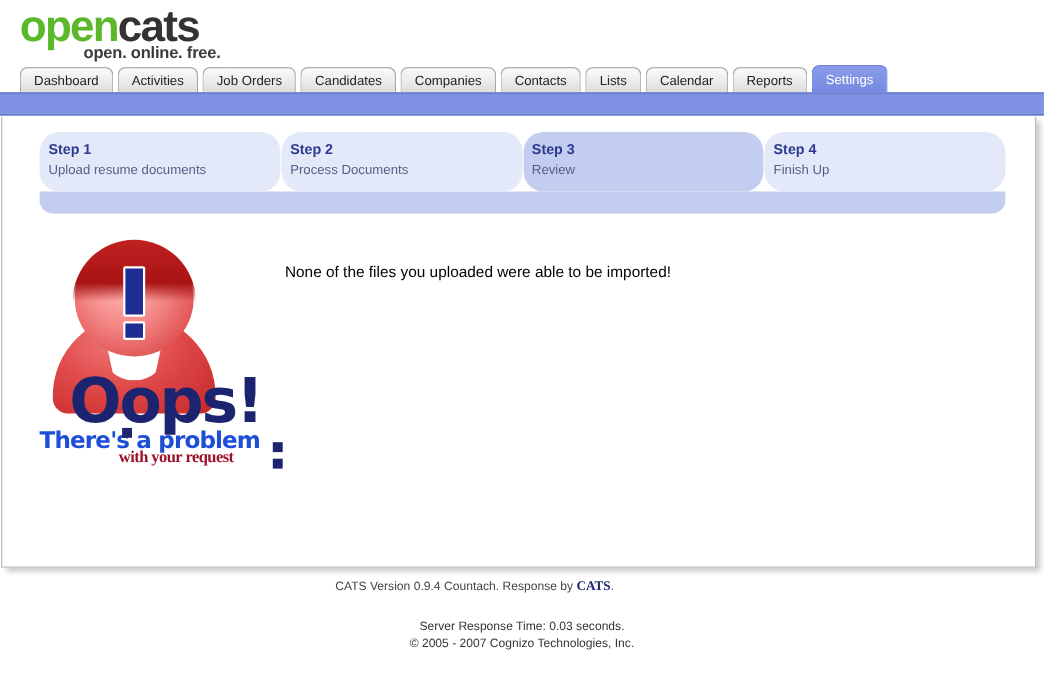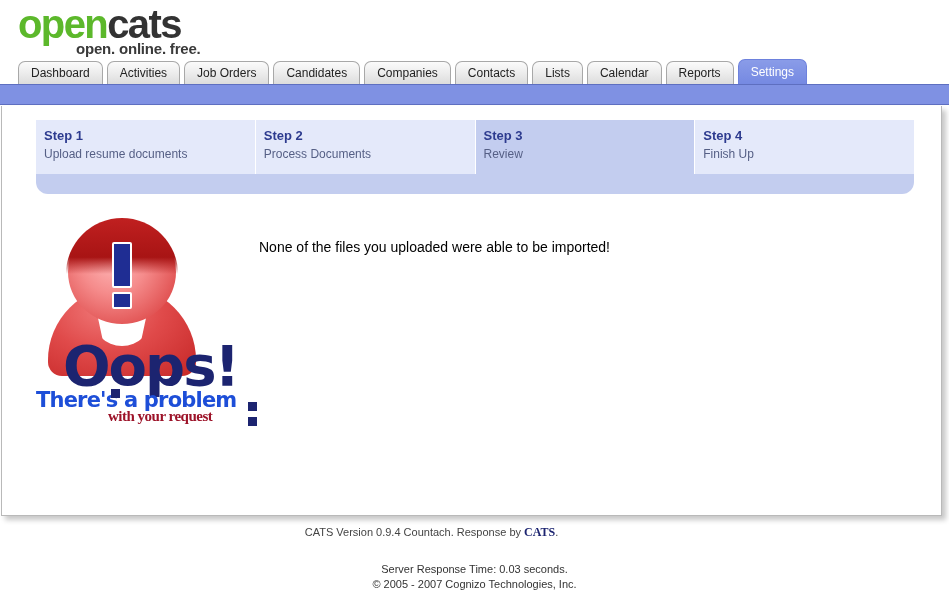--- a/index.html
+++ b/index.html
@@ -99,20 +99,21 @@
   }
   #wizard-steps {
     display: flex;
     height: 54px;
   }
   .wstep {
     flex: 1;
     padding: 8px 0 0 8px;
     background: #e4e9fa;
     border-right: 1px solid #ffffff;
+    border-radius: 18px;
   }
   .wstep:last-child { border-right: none; }
   .wstep.active { background: #c3cdef; }
   .wstep-title {
     font-size: 13px;
     font-weight: bold;
     color: #2d3b8f;
     line-height: 16px;
   }
   .wstep-sub {

